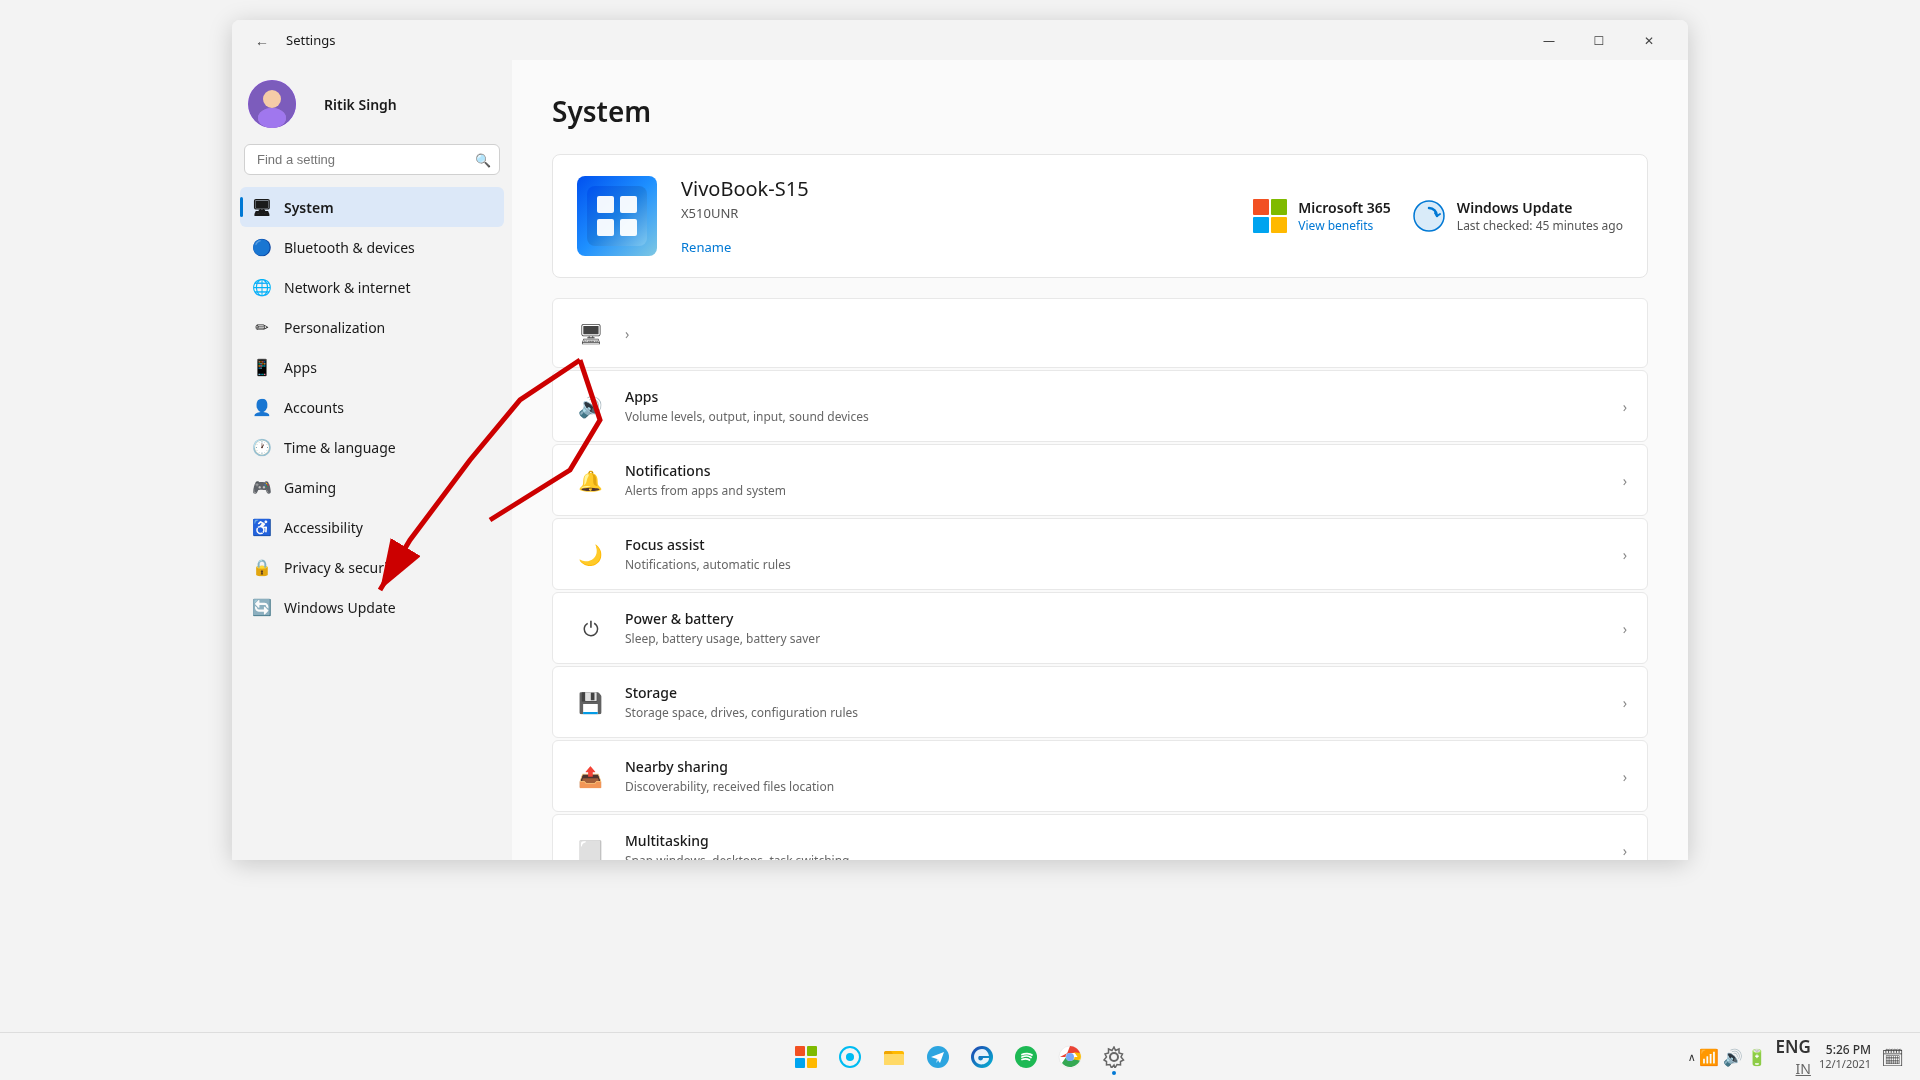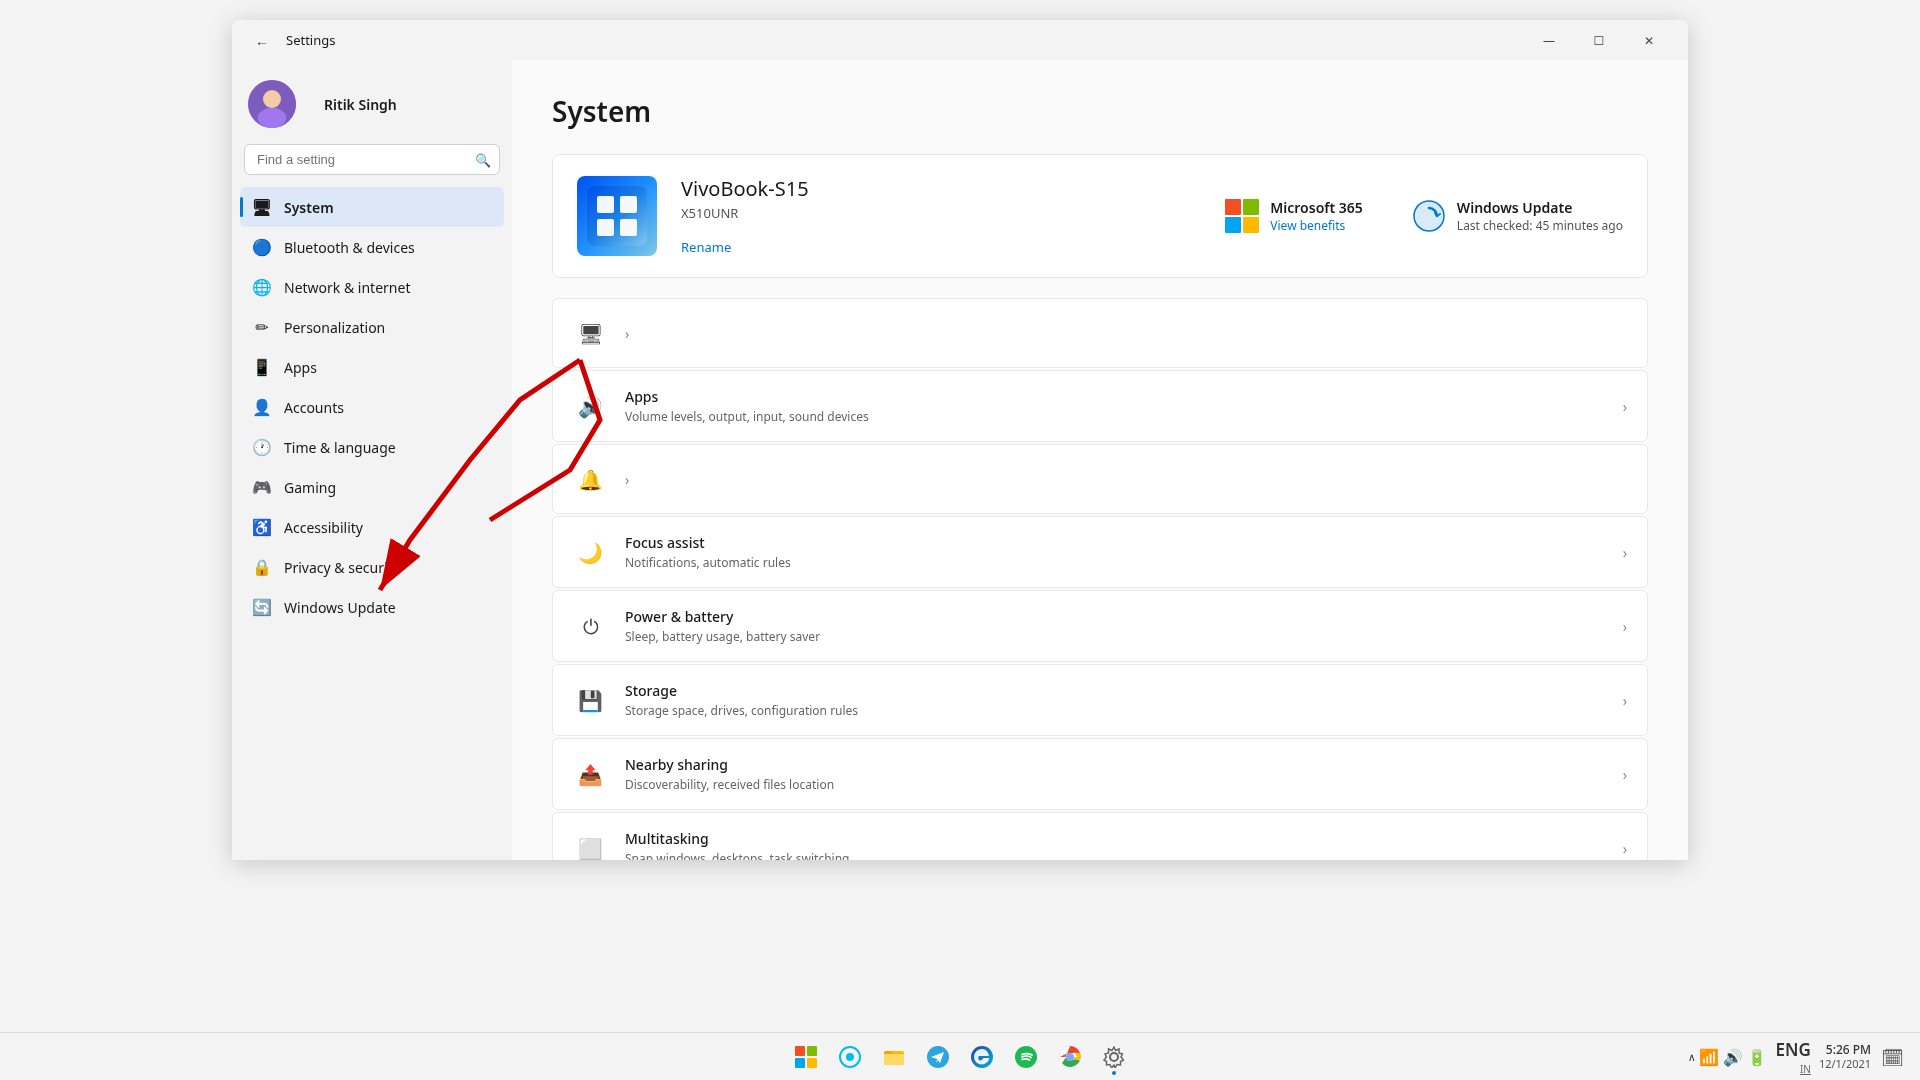--- a/index.html
+++ b/index.html
@@ -221,21 +221,21 @@
     }
     .device-rename {
       font-size: 13px;
       color: #0078d4;
       cursor: pointer;
       margin-top: 16px;
       display: inline-block;
     }
     .quick-links {
       display: flex;
-      gap: 48px;
+      gap: 20px;
     }
     .quick-link-item {
       display: flex;
       align-items: center;
       gap: 10px;
       cursor: pointer;
     }
     .quick-link-icon {
       width: 36px;
       height: 36px;
@@ -527,20 +527,24 @@
           <div class="settings-item">
       <div class="settings-item-icon">🔊</div>
       <div class="settings-item-text">
         <div class="settings-item-title">Apps</div>
         <div class="settings-item-desc">Volume levels, output, input, sound devices</div>
       </div>
       <div class="settings-item-chevron">›</div>
     </div>
           <div class="settings-item">
       <div class="settings-item-icon">🔔</div>
+      <div class="settings-item-text">
+        <div class="settings-item-title">Notifications</div>
+        <div class="settings-item-desc">Alerts from apps and system</div>
+      </div>
       <div class="settings-item-chevron">›</div>
     </div>
           <div class="settings-item">
       <div class="settings-item-icon">🌙</div>
       <div class="settings-item-text">
         <div class="settings-item-title">Focus assist</div>
         <div class="settings-item-desc">Notifications, automatic rules</div>
       </div>
       <div class="settings-item-chevron">›</div>
     </div>
@@ -671,21 +675,21 @@
 
   <div class="taskbar-right">
     <div class="system-tray">
       <span style="font-size:11px;">∧</span>
       <span style="font-size:16px;">📶</span>
       <span style="font-size:16px;">🔊</span>
       <span style="font-size:16px;">🔋</span>
     </div>
     <div style="display:flex;flex-direction:column;align-items:flex-end;gap:1px;">
       <span style="font-size:17px;font-weight:600;">ENG</span>
-      <span style="font-size:10px;color:#666;text-decoration:underline;">IN</span>
+      <span style="font-size:14px;color:#666;text-decoration:underline;">IN</span>
     </div>
     <div class="taskbar-time">
       <div style="font-size:12px;font-weight:500;">5:26 PM</div>
       <div style="font-size:11px;color:#555;">12/1/2021</div>
     </div>
     <div style="margin-left:2px;font-size:18px;">🗓</div>
   </div>
 </div>
 
 </body></html>

